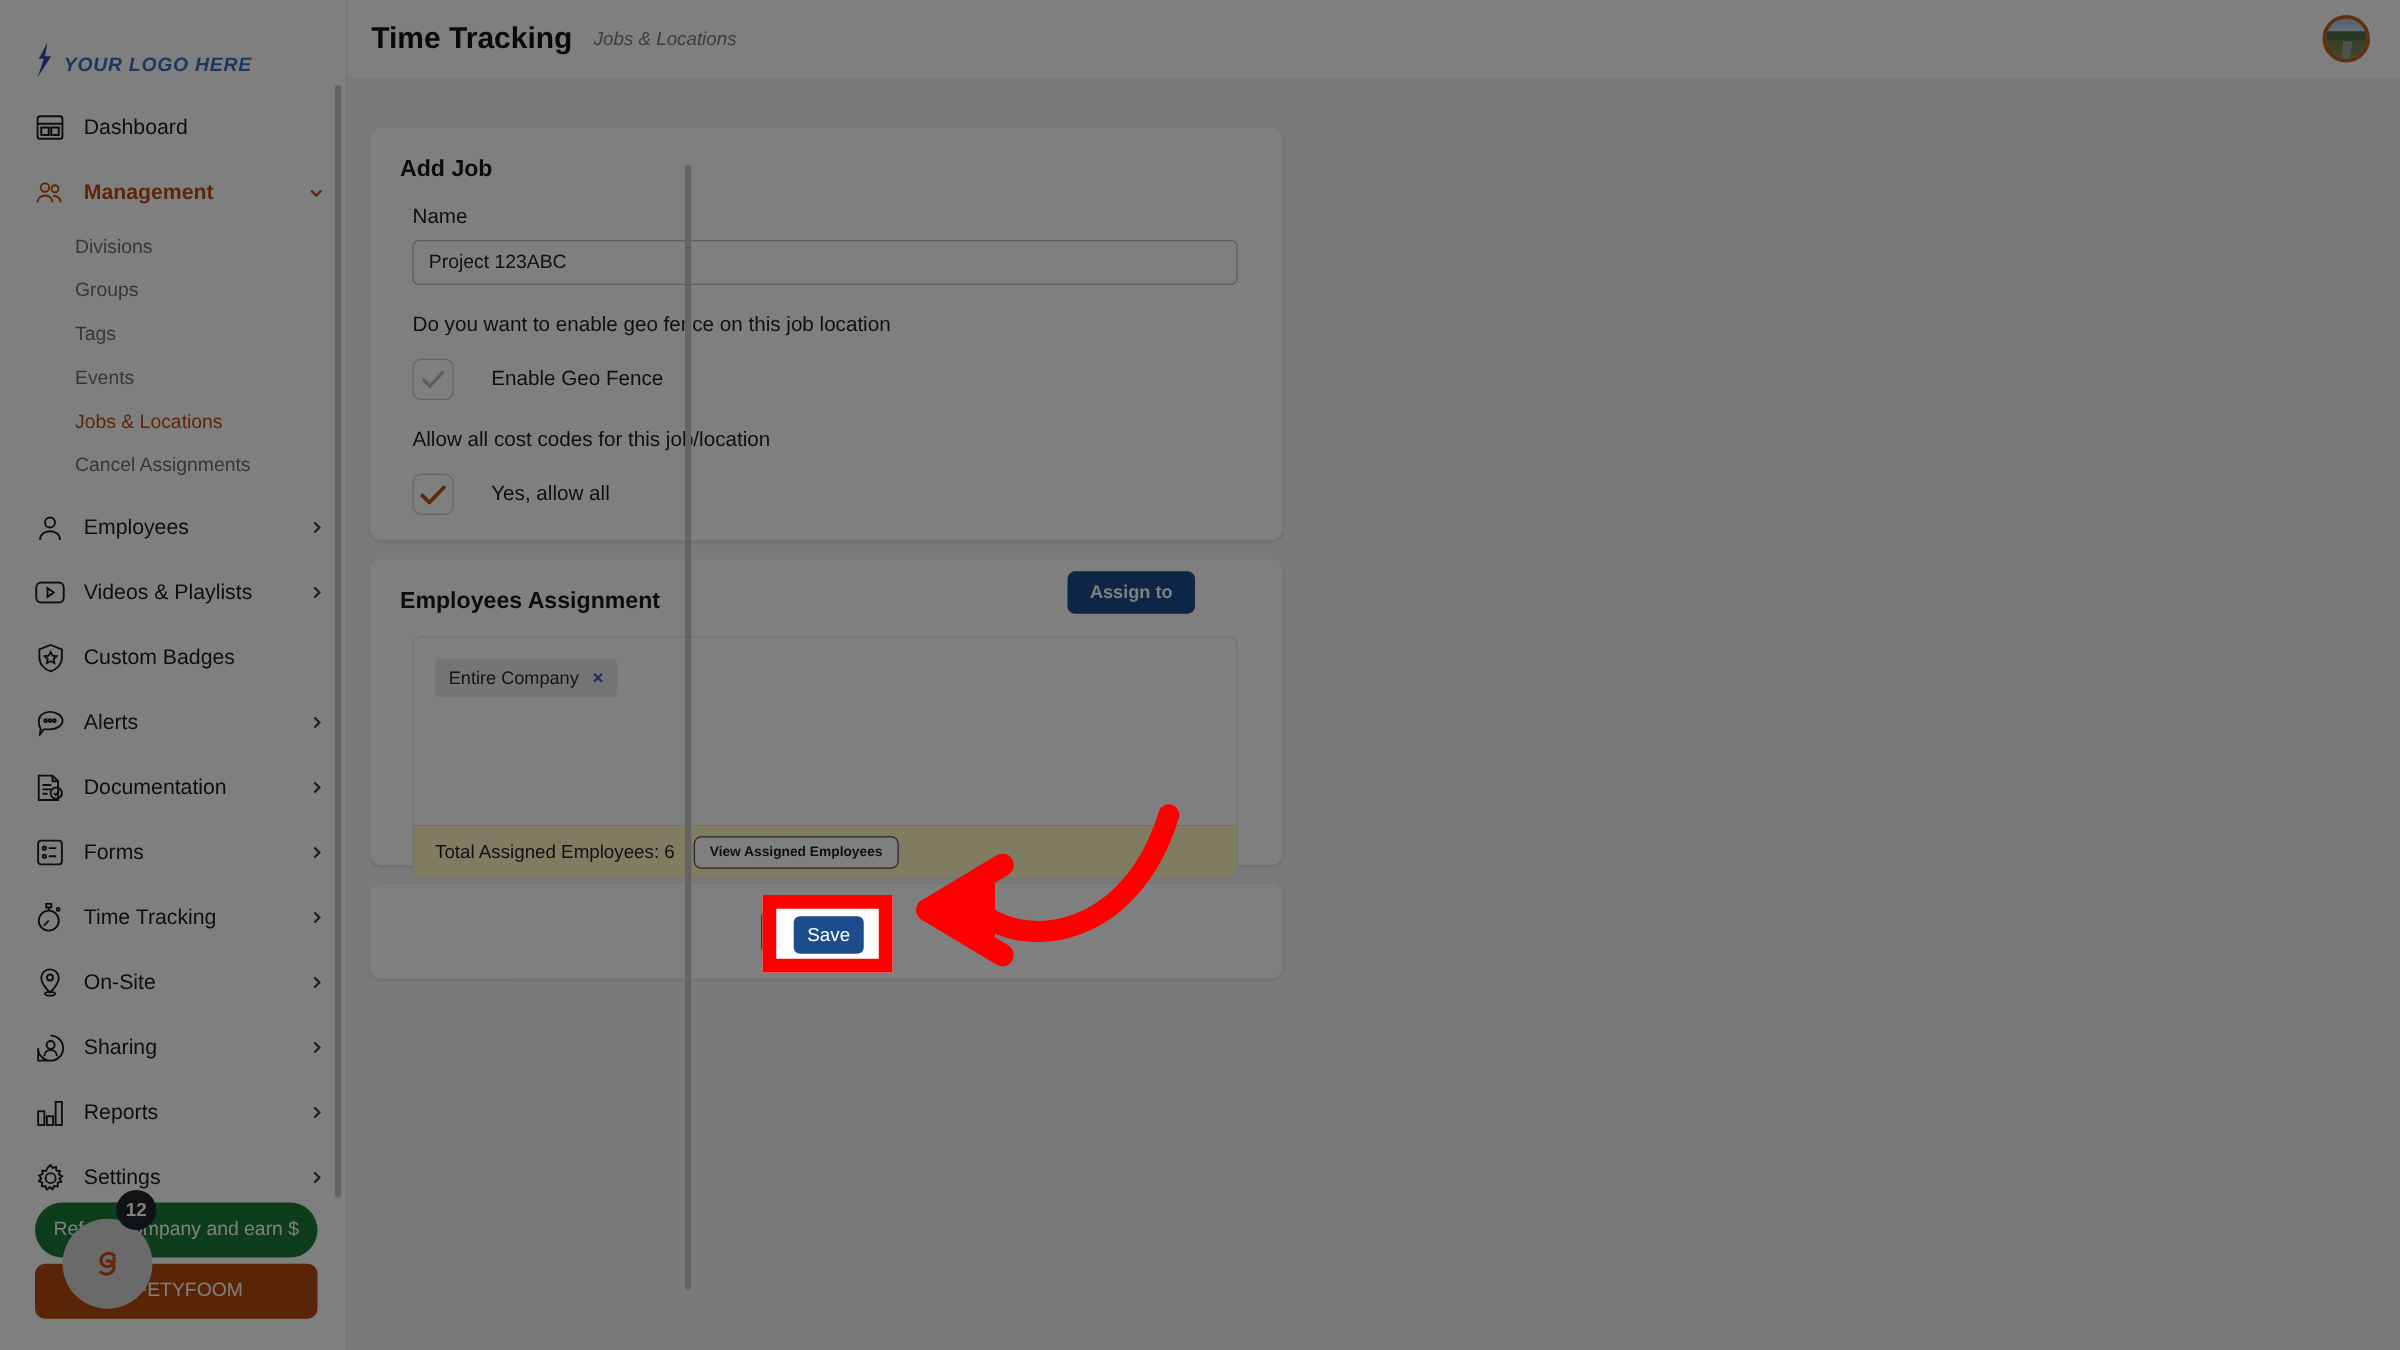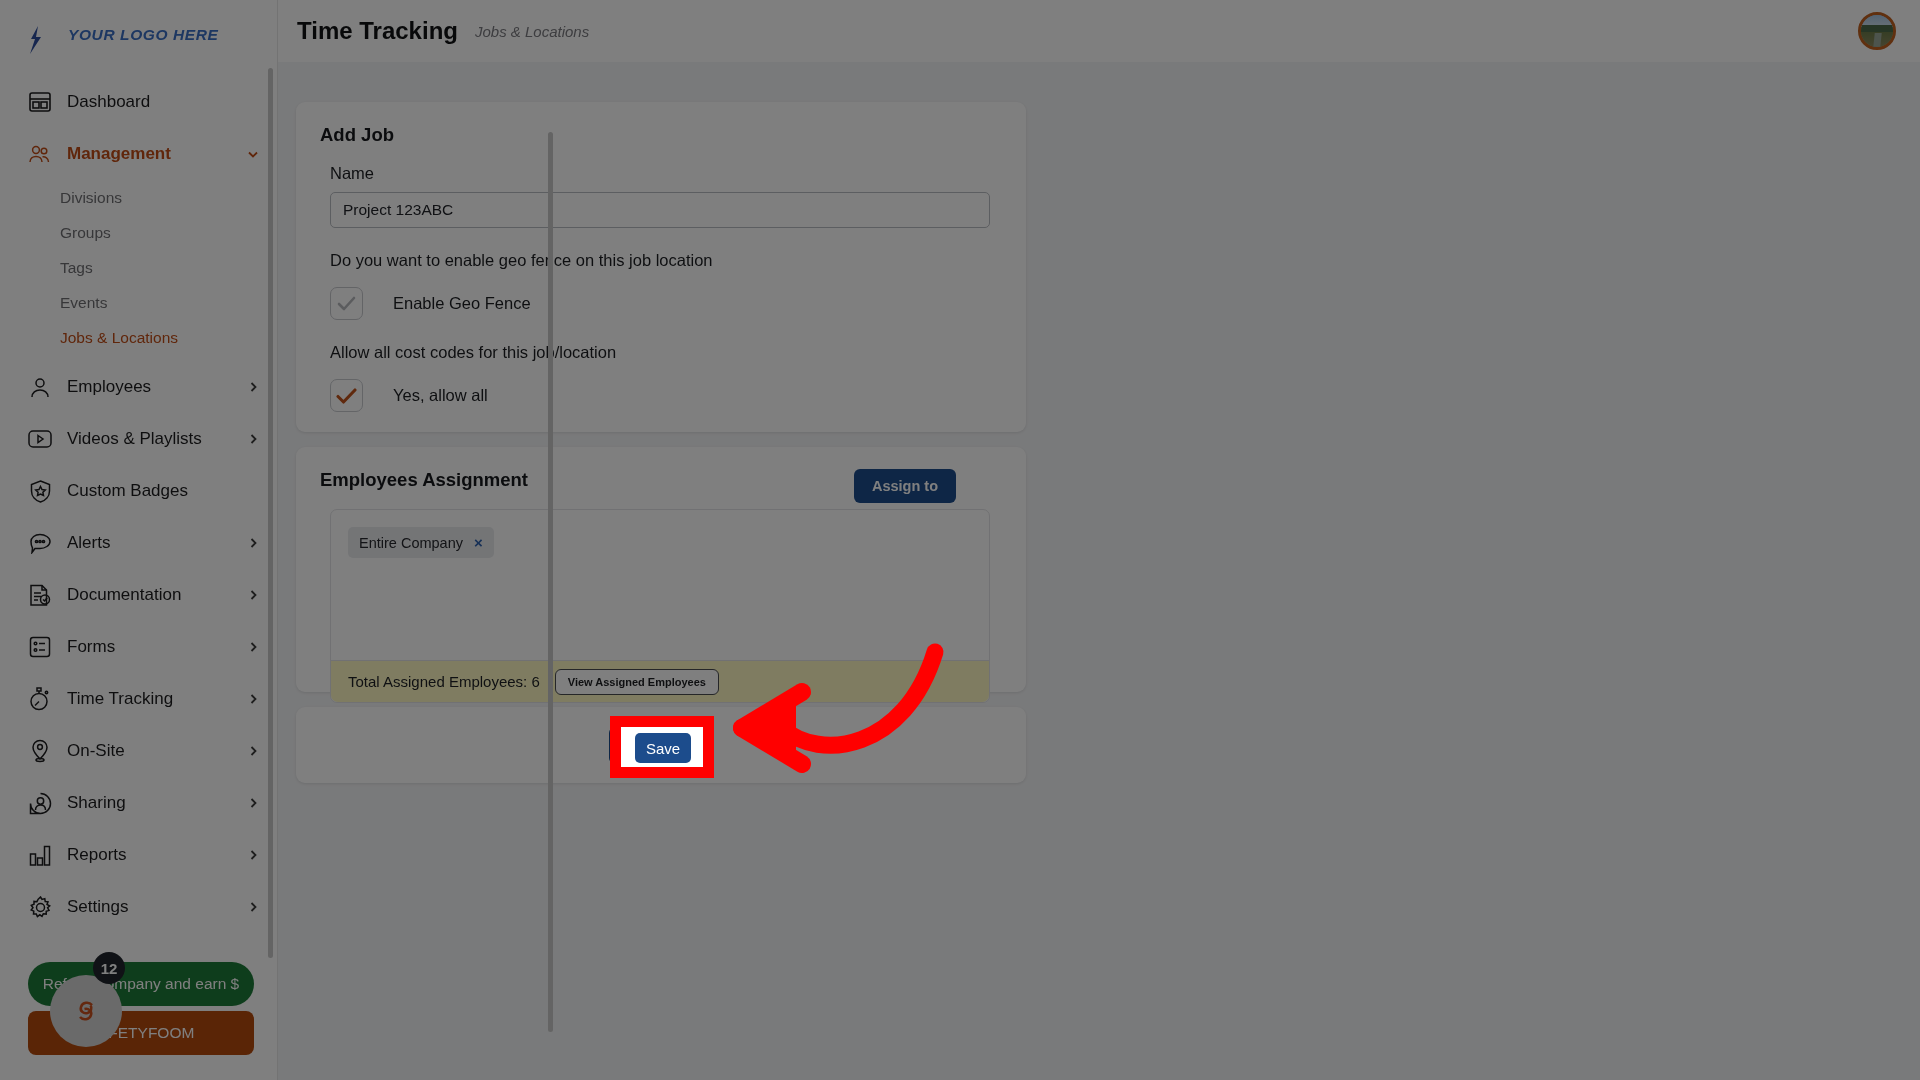--- a/index.html
+++ b/index.html
@@ -26,21 +26,21 @@
   
   .sidebar {
     position: absolute; left: 0; top: 0;
     width: 278px; height: 1080px;
     background: #ffffff;
     border-right: 1px solid #e6e6e6;
     z-index: 10;
     overflow: hidden;
   }
   .logo-wrap {
-    display: flex; align-items: flex-start; gap: 23px;
+    display: flex; align-items: flex-end; gap: 6px;
     padding: 26px 0 0 27px;
     height: 62px;
   }
   .logo-mark { width: 18px; height: 28px; flex: none; }
   .logo-text {
     font-size: 15.5px; font-weight: bold; font-style: italic;
     letter-spacing: 0.6px; color: #3a6fc4;
     white-space: nowrap;
   }
 
@@ -192,21 +192,21 @@
     border: 1.6px solid #c6c8cd; background: #fff;
     display: flex; align-items: center; justify-content: center;
     flex: none; cursor: pointer;
   }
   .checkbox.checked { border-color: #c8cacf; }
   .check-row .ctext {
     font-size: 16.5px; color: #1d1f23; margin-left: 30px;
   }
 
   .assign-btn {
-    position: absolute; right: 70px; top: 22px;
+    position: absolute; right: 70px; top: 10px;
     background: #1c4c8c; color: #fff;
     border: none; border-radius: 6px;
     padding: 9px 18px;
     font-family: "Liberation Sans", sans-serif;
     font-size: 14.5px; font-weight: bold;
     cursor: pointer;
   }
   .tokenbox {
     position: absolute; left: 34px; top: 62px;
     width: 660px; height: 194px;
@@ -303,20 +303,21 @@
           <path d="M2 4.5 L6 8.5 L10 4.5"></path>
         </svg>
       </div>
 
       <div class="subnav">
         <div class="sub-item">Divisions</div>
         <div class="sub-item">Groups</div>
         <div class="sub-item">Tags</div>
         <div class="sub-item">Events</div>
         <div class="sub-item active">Jobs &amp; Locations</div>
+        <div class="sub-item">Cancel Assignments</div>
       </div>
 
       <div class="nav-item">
         <span class="ico">
           <svg width="20" height="21" viewBox="0 0 20 21" fill="none" stroke="#1d1d1f" stroke-width="1.5">
             <circle cx="10" cy="6" r="4"></circle>
               <path d="M2 20c0-4.4 3.6-7 8-7s8 2.6 8 7"></path>
           </svg>
         </span>
         <span class="lbl">Employees</span>

